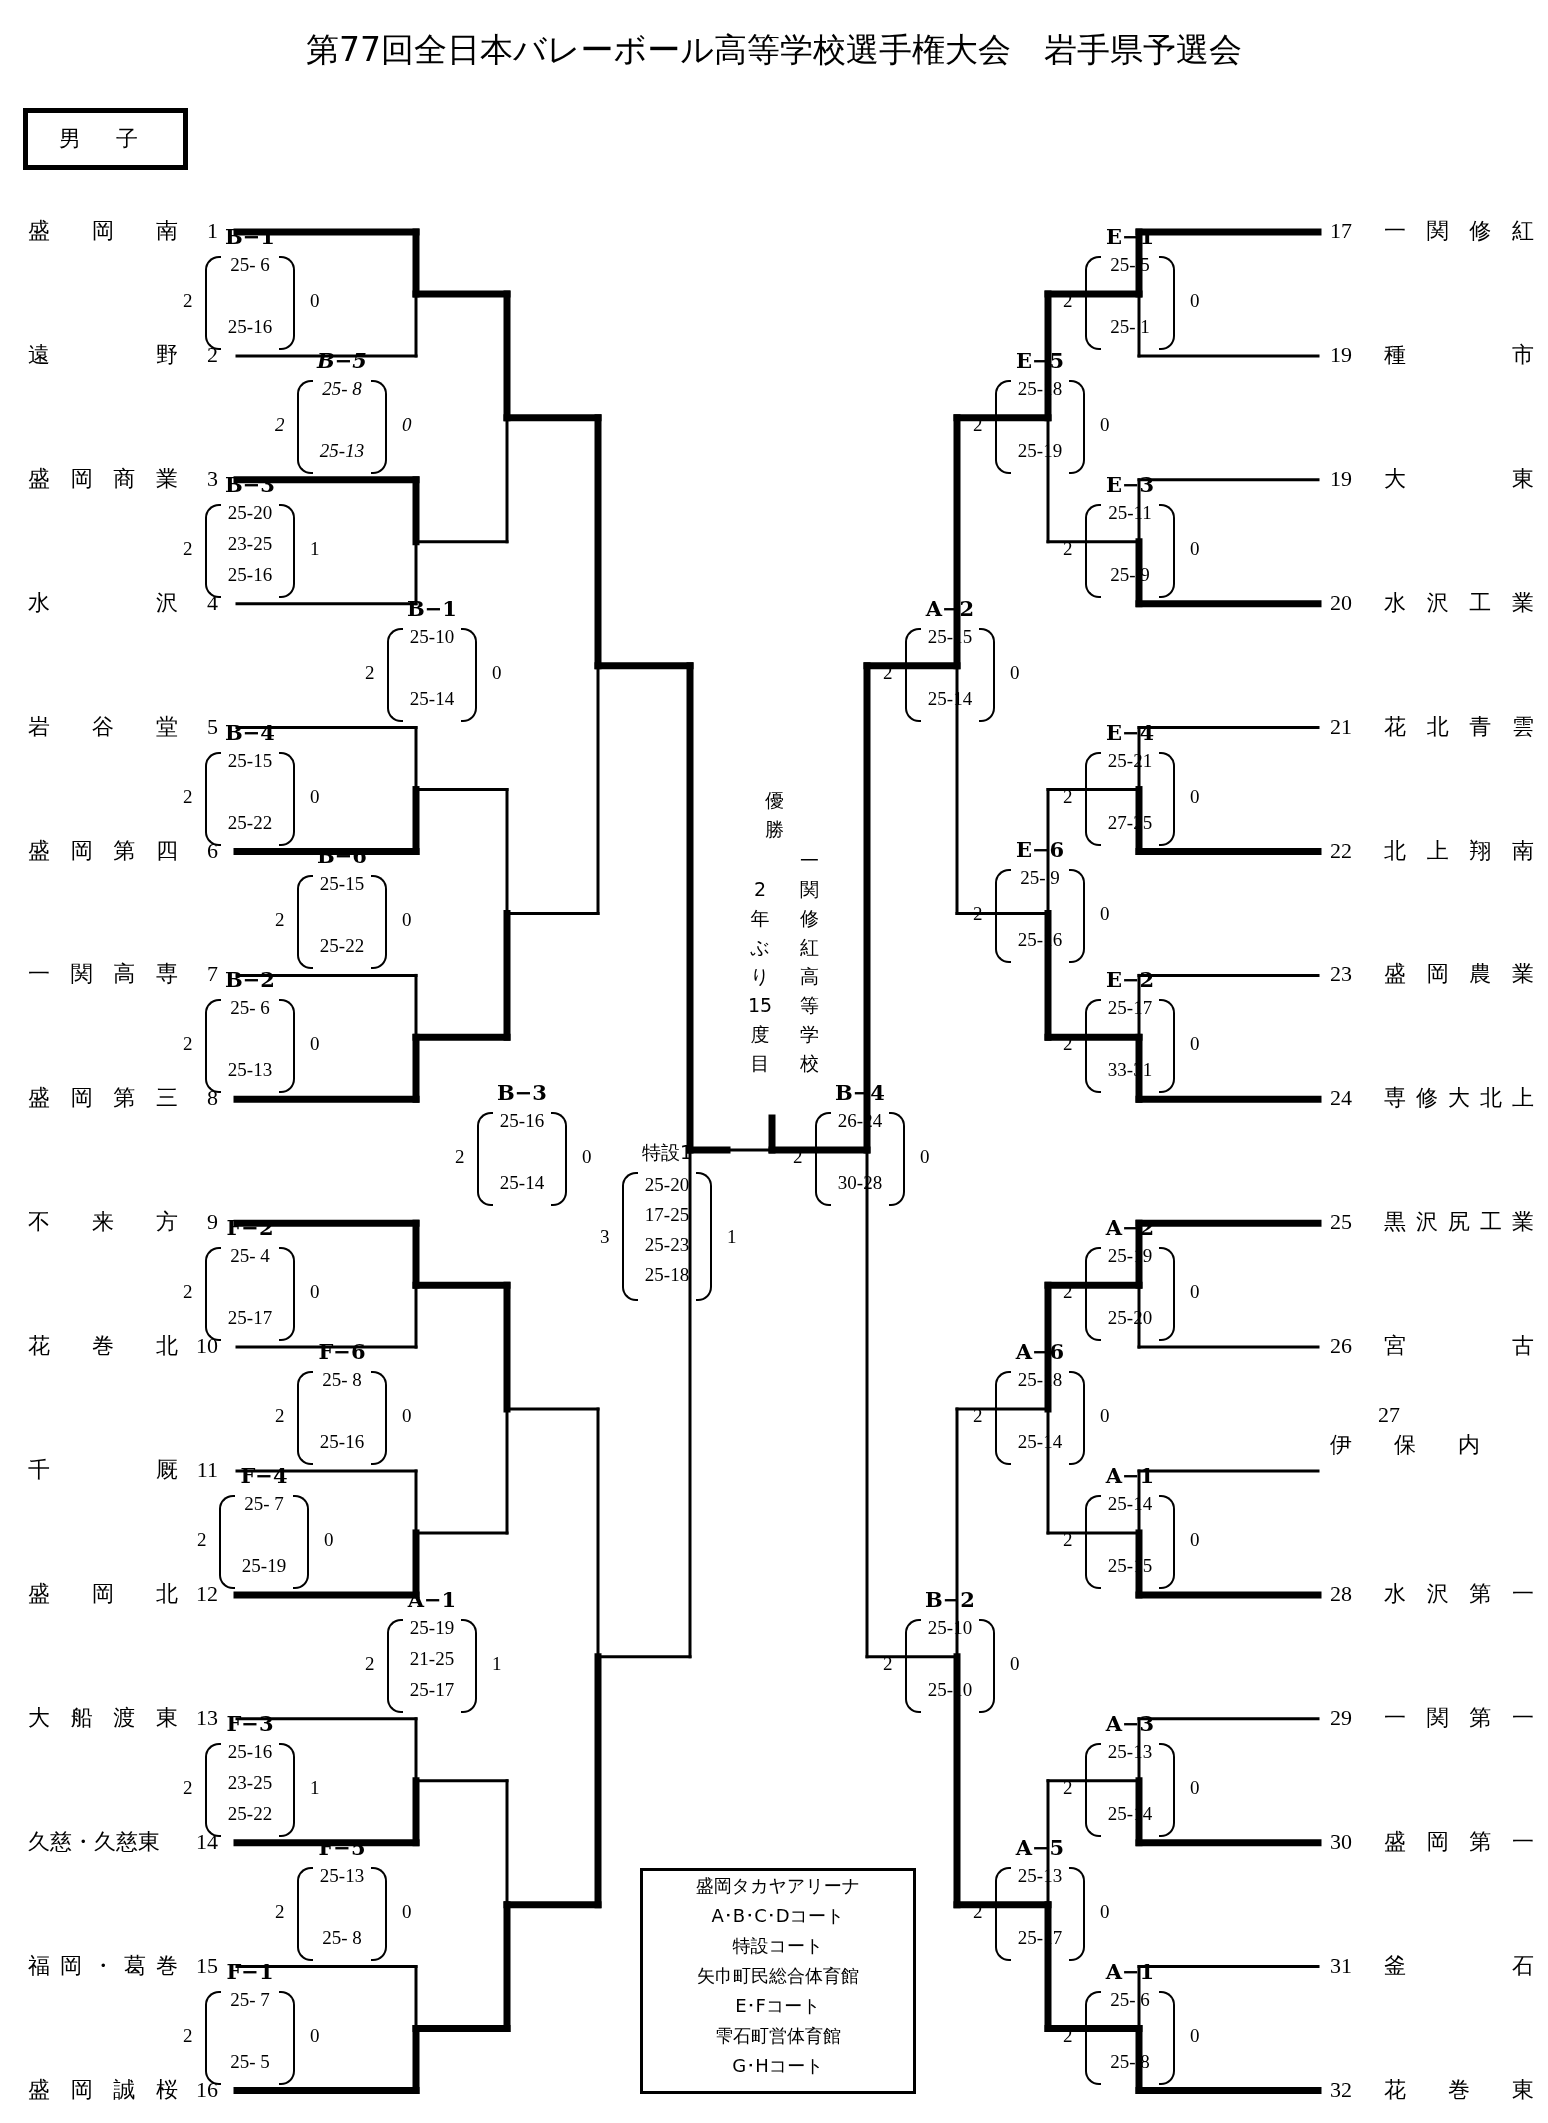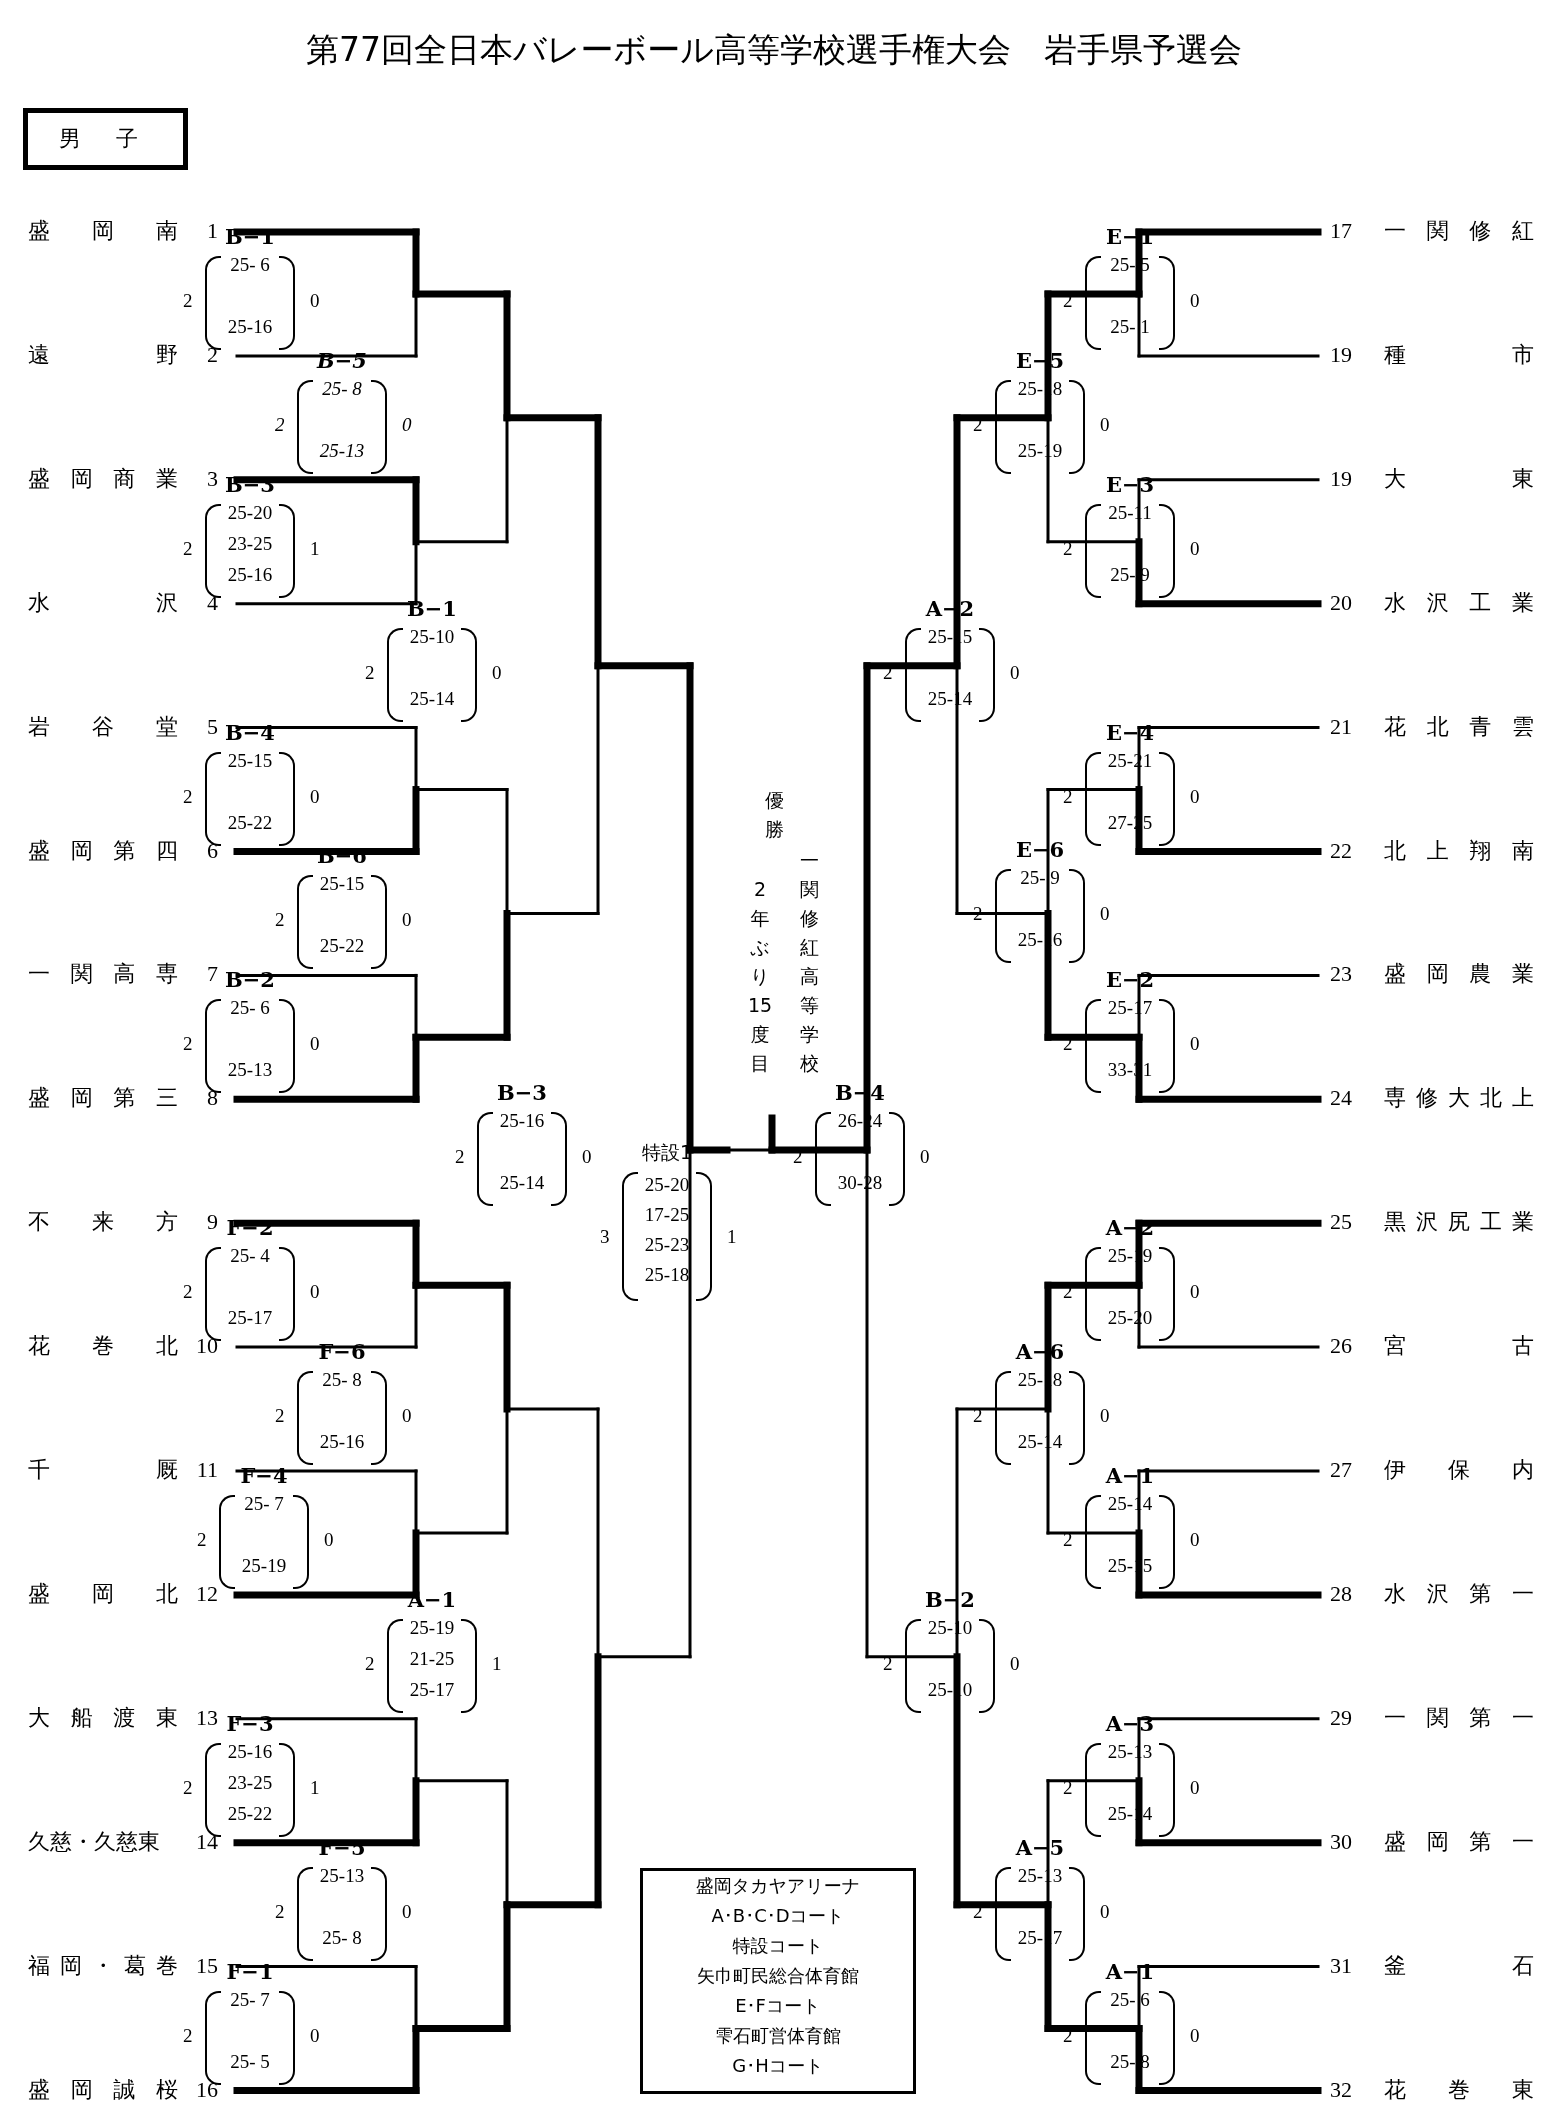--- a/index.html
+++ b/index.html
@@ -376,21 +376,21 @@
         <span>業</span>
       </div>
     </div>
     <div class="team right" style="top: 1331.1px; left: 1330px;">
       <div class="no" style="margin-right: 14px;">26</div>
       <div class="nm">
         <span>宮</span>
         <span>古</span>
       </div>
     </div>
-    <div class="team right" style="top: 1455px; left: 1330px;">
+    <div class="team right" style="top: 1400px; left: 1330px; flex-direction: column;">
       <div class="no" style="margin-right: 14px;">27</div>
       <div class="nm">
         <span>伊</span>
         <span>保</span>
         <span>内</span>
       </div>
     </div>
     <div class="team right" style="top: 1578.9px; left: 1330px;">
       <div class="no" style="margin-right: 14px;">28</div>
       <div class="nm">

